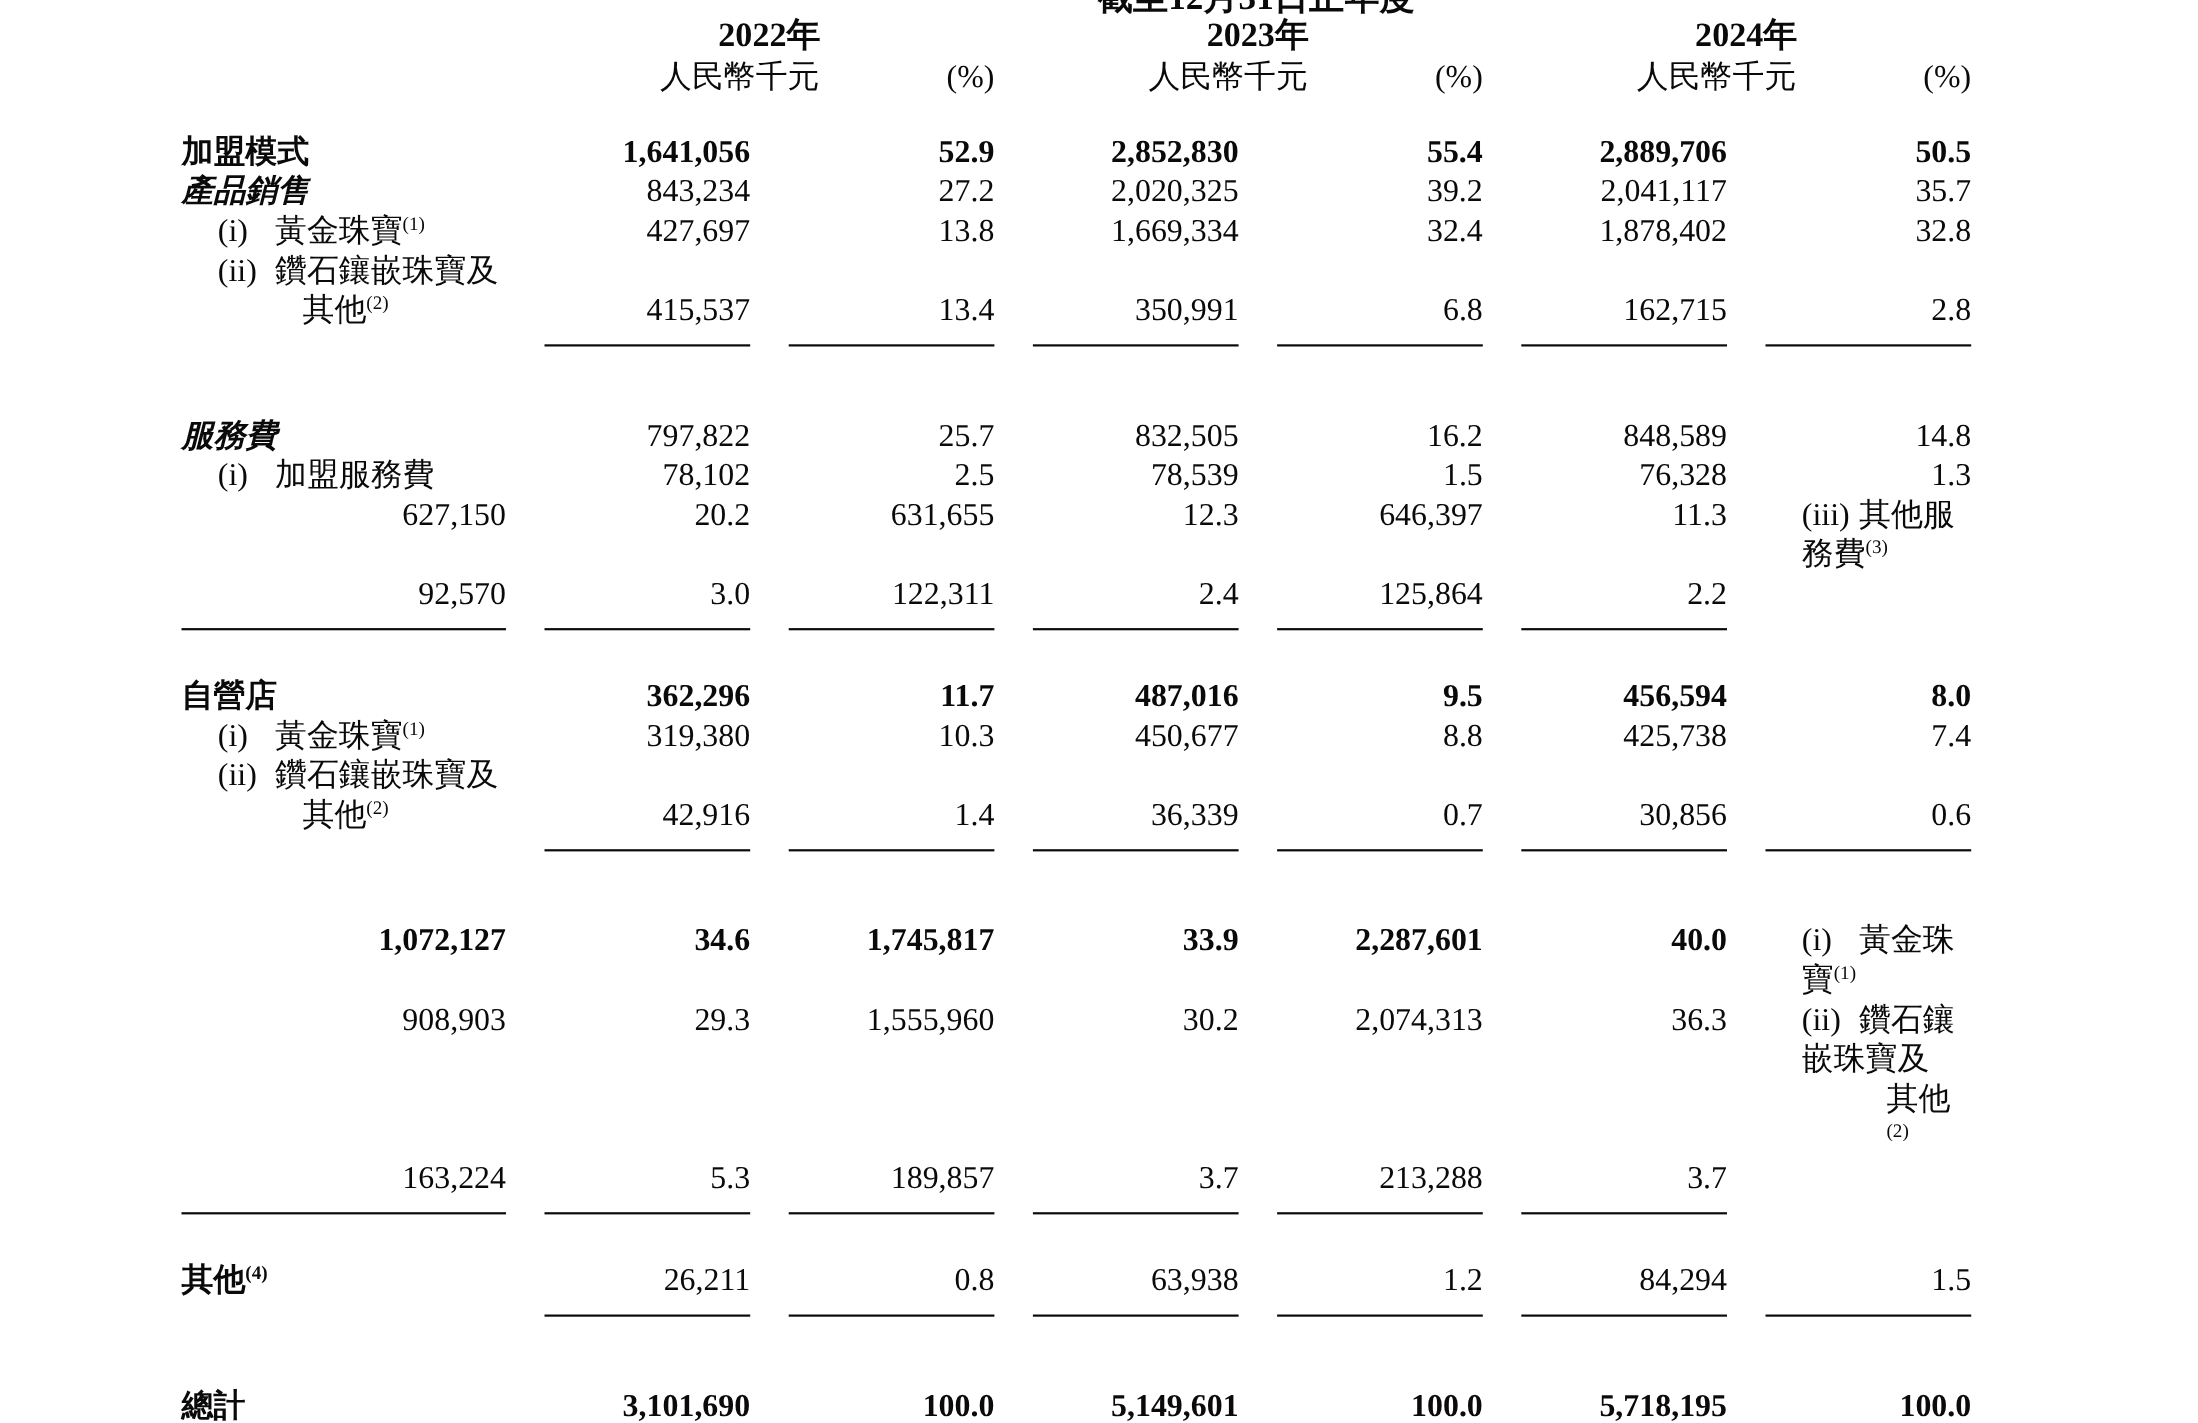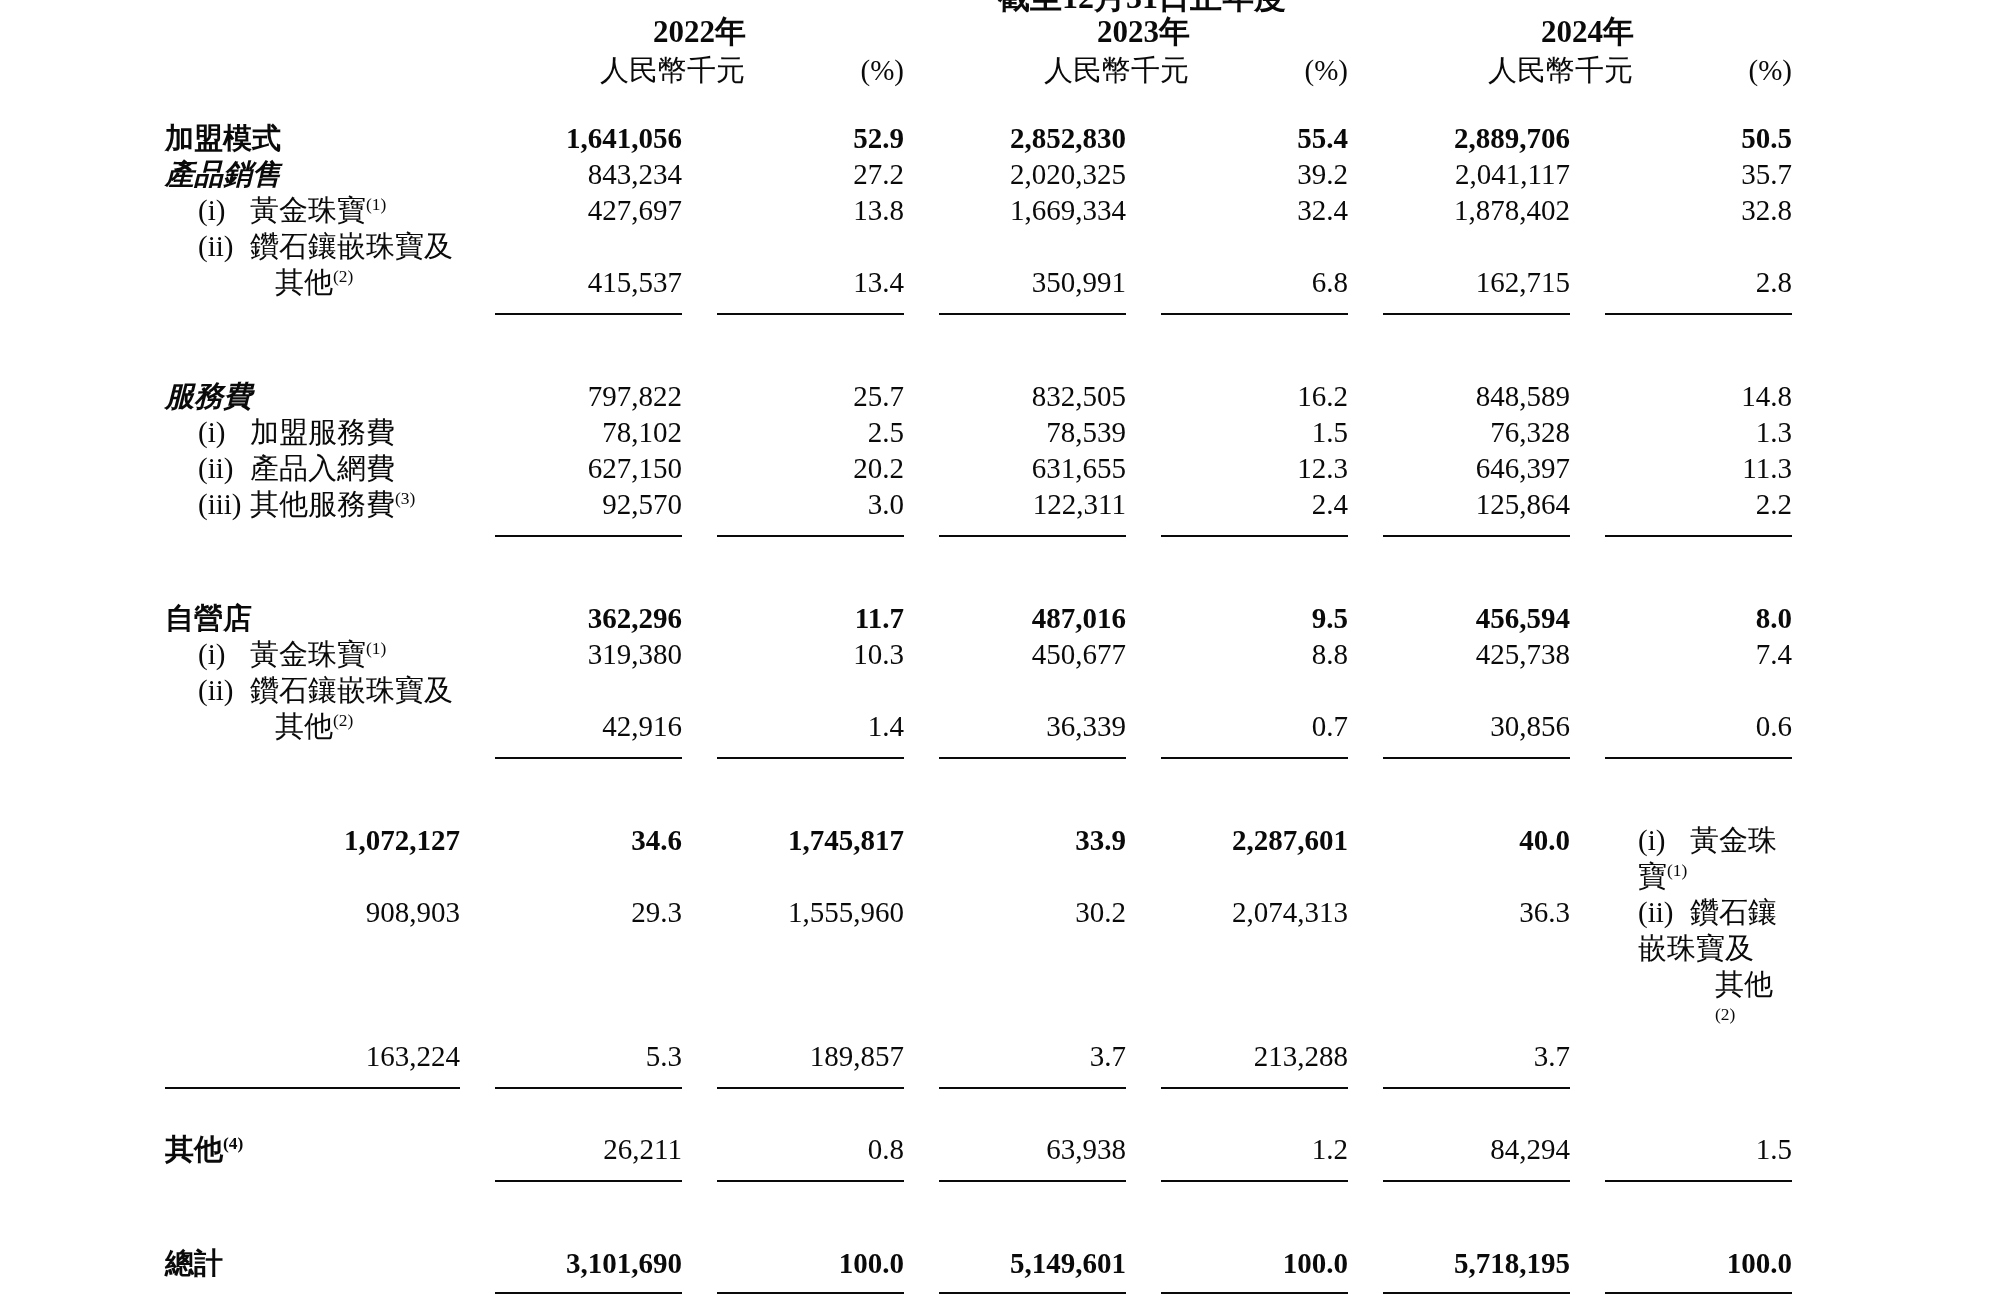--- a/index.html
+++ b/index.html
@@ -111,21 +111,20 @@
       <div class="cell num">16.2</div>
       <div class="cell num">848,589</div>
       <div class="cell num">14.8</div>
       <div class="cell lab ind1"><div class="pfx">(i)</div><div style="display: inline;">加盟服務費</div></div>
       <div class="cell num">78,102</div>
       <div class="cell num">2.5</div>
       <div class="cell num">78,539</div>
       <div class="cell num">1.5</div>
       <div class="cell num">76,328</div>
       <div class="cell num">1.3</div>
-      <div class="cell lab ind1"><div class="pfx">(ii)</div><div style="display: inline;">產品入網費</div></div>
       <div class="cell num">627,150</div>
       <div class="cell num">20.2</div>
       <div class="cell num">631,655</div>
       <div class="cell num">12.3</div>
       <div class="cell num">646,397</div>
       <div class="cell num">11.3</div>
       <div class="cell lab ind1"><div class="pfx">(iii)</div><div style="display: inline;">其他服務費</div><sup class="fn">(3)</sup></div>
       <div class="cell num">92,570</div>
       <div class="cell num">3.0</div>
       <div class="cell num">122,311</div>

